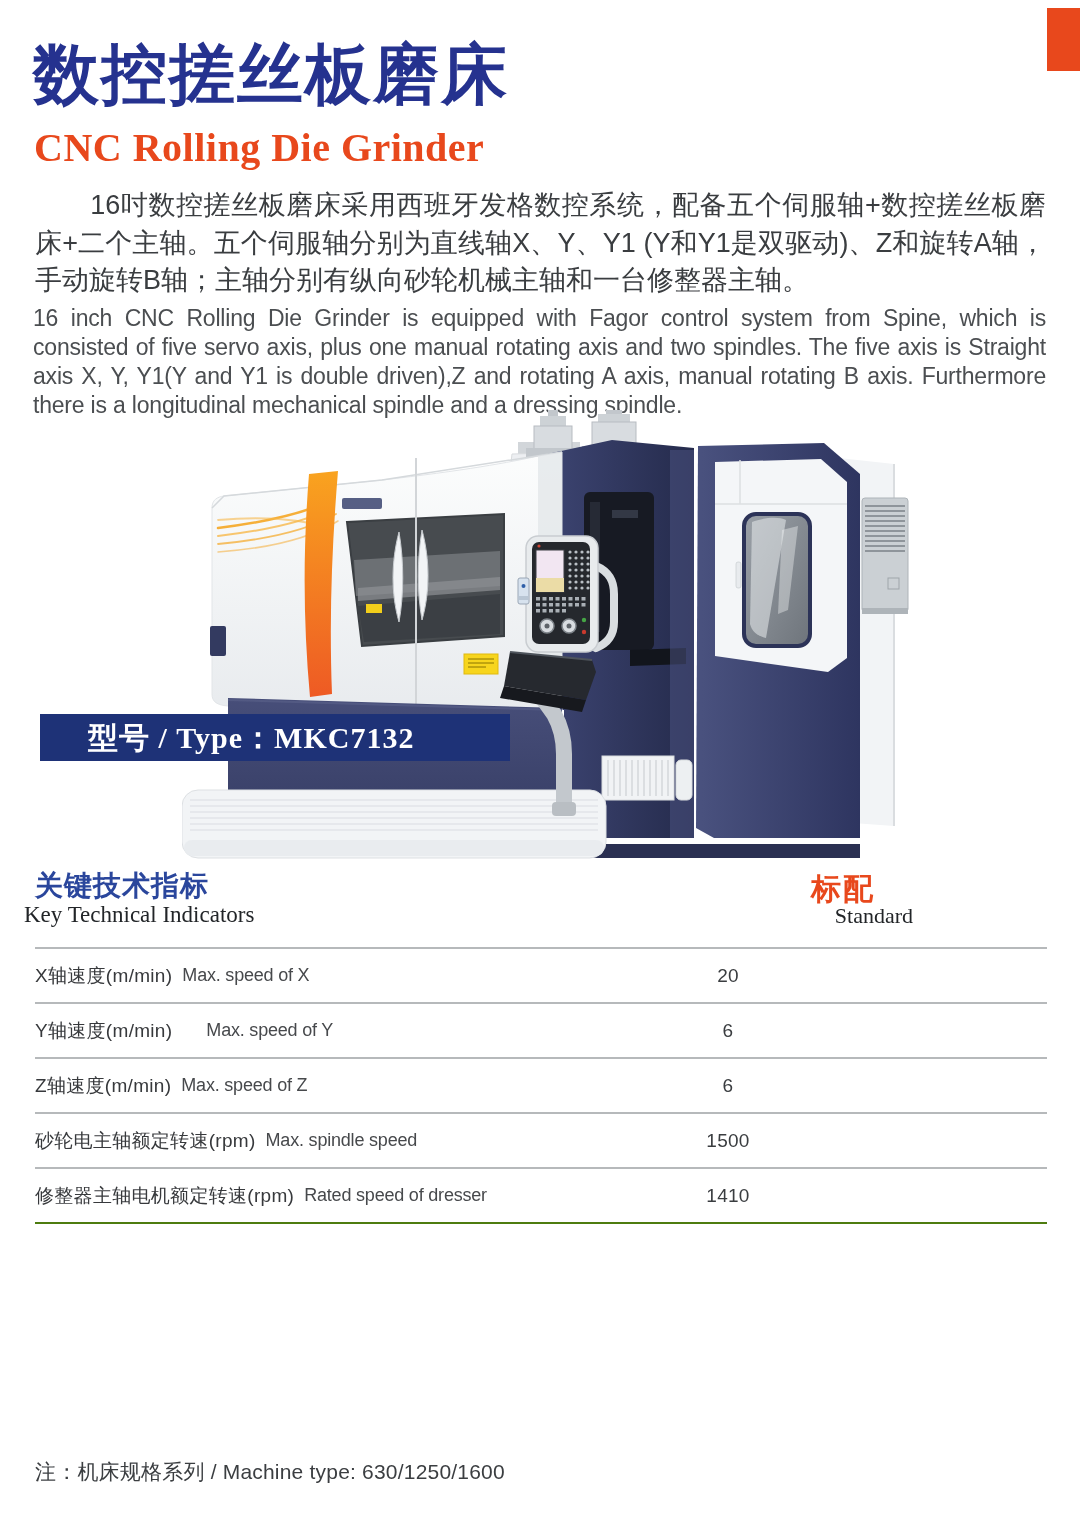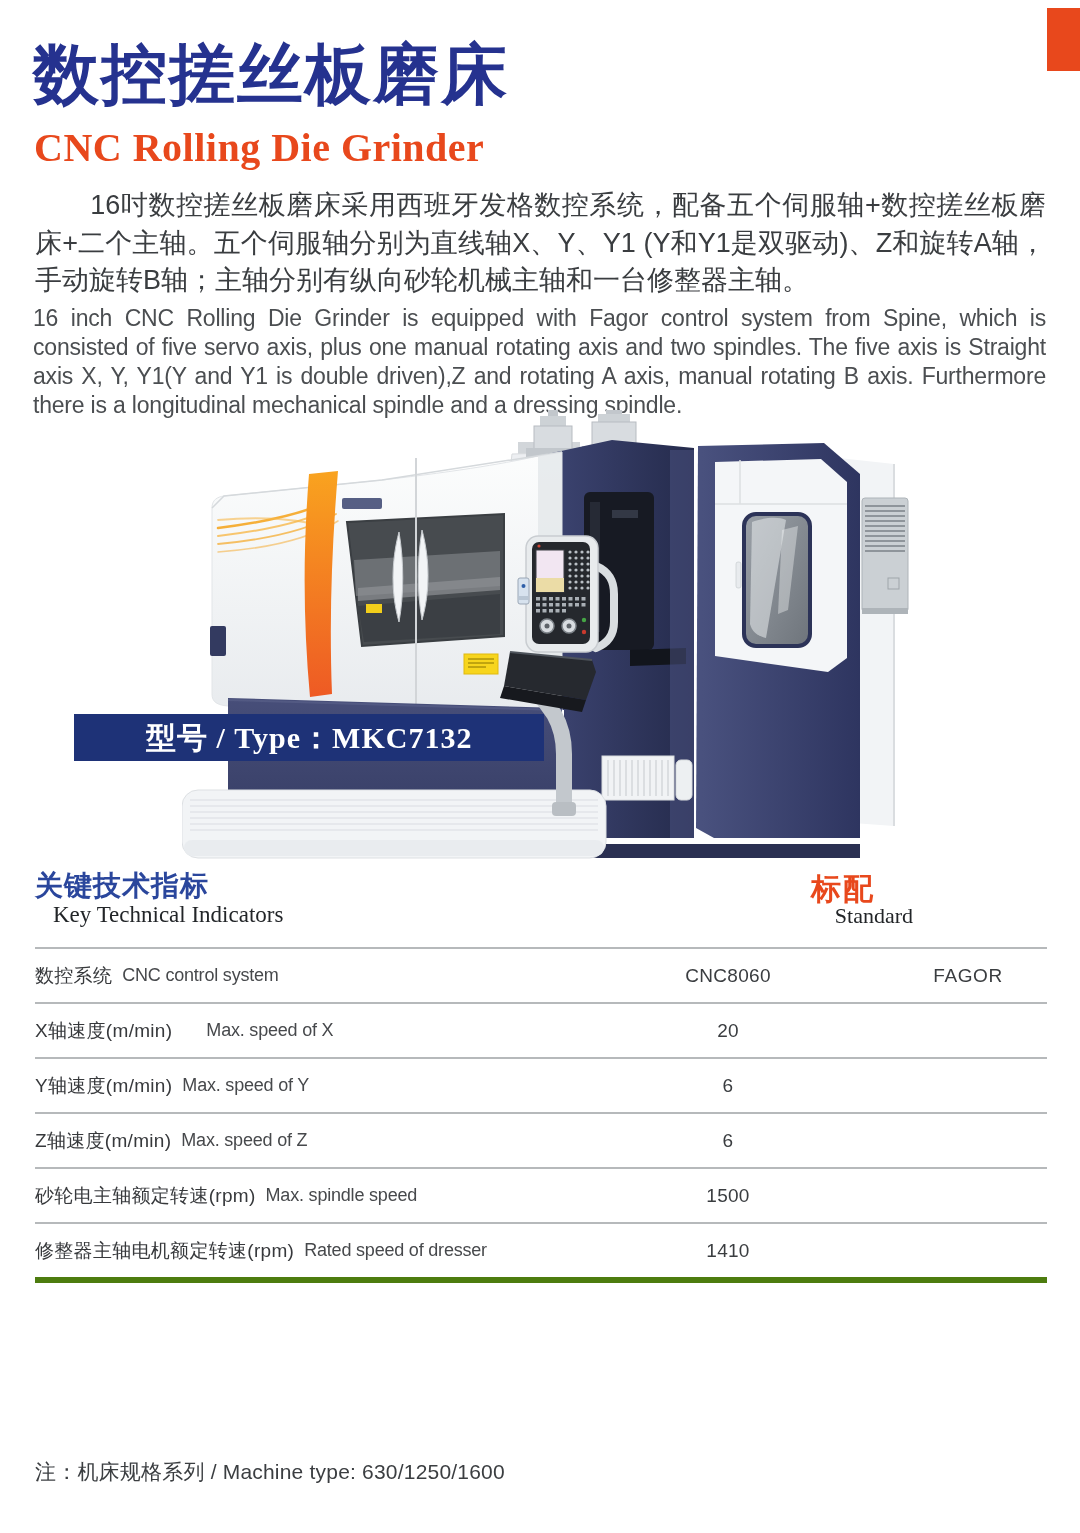--- a/index.html
+++ b/index.html
@@ -28,35 +28,35 @@
     left:33px;top:304px;width:1013px;font-size:23px;line-height:29px;
     color:#4B4E51;text-align:justify;letter-spacing:-0.2px;
   }
   
   #machine-figure{left:182px;top:410px;width:748px;height:450px;}
   #machine-figure svg{display:block;width:748px;height:450px;}
   
   #model-banner{
     left:40px;top:714px;width:470px;height:47px;background:#1E3277;
     color:#ffffff;font-family:"Liberation Serif","DejaVu Serif",serif;
-    font-weight:bold;font-size:30px;line-height:47px;padding-left:72px;
-    box-sizing:border-box;z-index:5;letter-spacing:1px;margin-left:34px;
+    font-weight:bold;font-size:30px;line-height:47px;padding-left:48px;
+    box-sizing:border-box;z-index:5;letter-spacing:1px;
   }
   
   #spec-head-cn{left:35px;top:867px;font-size:28px;font-weight:bold;color:#2A469C;letter-spacing:1px;}
-  #spec-head-en{left:53px;top:902px;font-family:"Liberation Serif","DejaVu Serif",serif;font-size:23px;color:#222528;}
+  #spec-head-en{left:24px;top:902px;font-family:"Liberation Serif","DejaVu Serif",serif;font-size:23px;color:#222528;}
   #std-cn{left:783px;top:869px;width:120px;text-align:center;font-size:30px;font-weight:bold;color:#E8481C;letter-spacing:2px;}
   #std-en{left:773px;top:903px;width:140px;text-align:right;font-family:"Liberation Serif","DejaVu Serif",serif;font-size:22px;color:#222528;}
   
   #spec-table{left:35px;top:947px;width:1012px;}
   .spec-row{
     position:relative;height:53px;border-top:2px solid #B6B9BB;
     display:flex;align-items:center;
   }
-  .spec-row:last-child{border-bottom:6px solid #4d7c0f;}
+  .spec-row:last-child{border-bottom:2px solid #4d7c0f;}
   .spec-label-cn{font-size:19px;color:#37393C;letter-spacing:0.3px;}
   .spec-label-en{font-size:18px;color:#47494C;margin-left:10px;letter-spacing:-0.2px;}
   .spec-row:nth-child(2) .spec-label-en{margin-left:34px;}
   .spec-value{
     position:absolute;left:578px;width:230px;text-align:center;
     font-size:19px;color:#3A3D40;letter-spacing:0.3px;
   }
   .spec-standard{
     position:absolute;left:848px;width:170px;text-align:center;
     font-size:19px;color:#3A3D40;letter-spacing:0.6px;
@@ -308,26 +308,20 @@
   <span>型号 / Type：MKC7132</span>
 </div>
 
 <div class="abs" id="spec-head-cn">关键技术指标</div>
 <div class="abs" id="spec-head-en">Key Technical Indicators</div>
 <div class="abs" id="std-cn">标配</div>
 <div class="abs" id="std-en">Standard</div>
 
 <div class="abs" id="spec-table">
     <div class="spec-row">
-      <span class="spec-label-cn">数控系统</span>
-      <span class="spec-label-en">CNC control system</span>
-      <span class="spec-value">CNC8060</span>
-      <span class="spec-standard">FAGOR</span>
-    </div>
-    <div class="spec-row">
       <span class="spec-label-cn">X轴速度(m/min)</span>
       <span class="spec-label-en">Max. speed of X</span>
       <span class="spec-value">20</span>
       <span class="spec-standard"></span>
     </div>
     <div class="spec-row">
       <span class="spec-label-cn">Y轴速度(m/min)</span>
       <span class="spec-label-en">Max. speed of Y</span>
       <span class="spec-value">6</span>
       <span class="spec-standard"></span>

